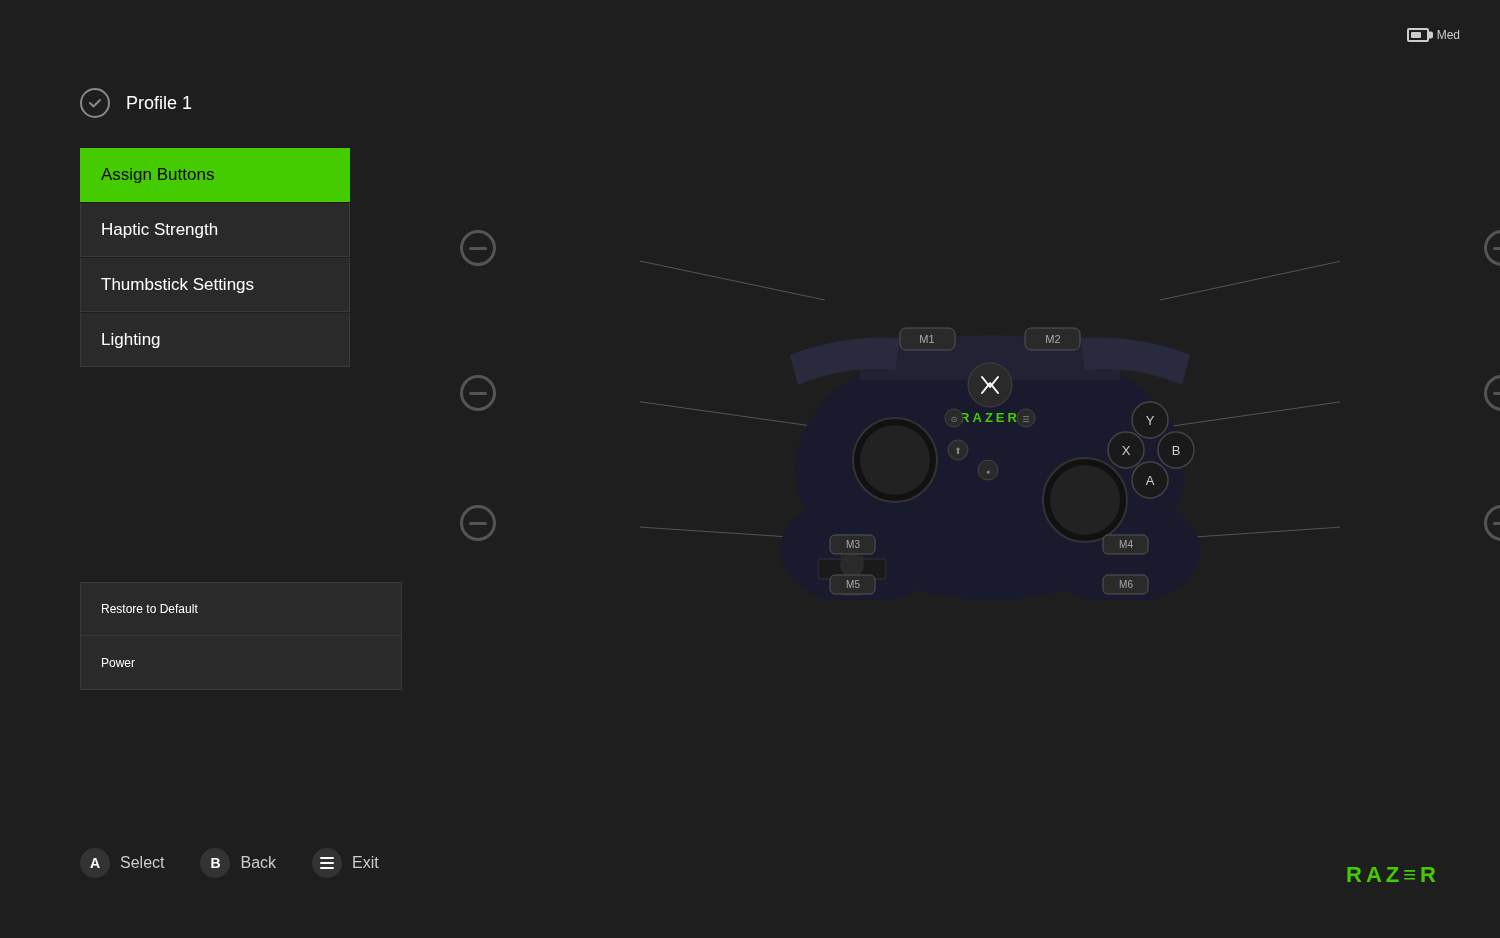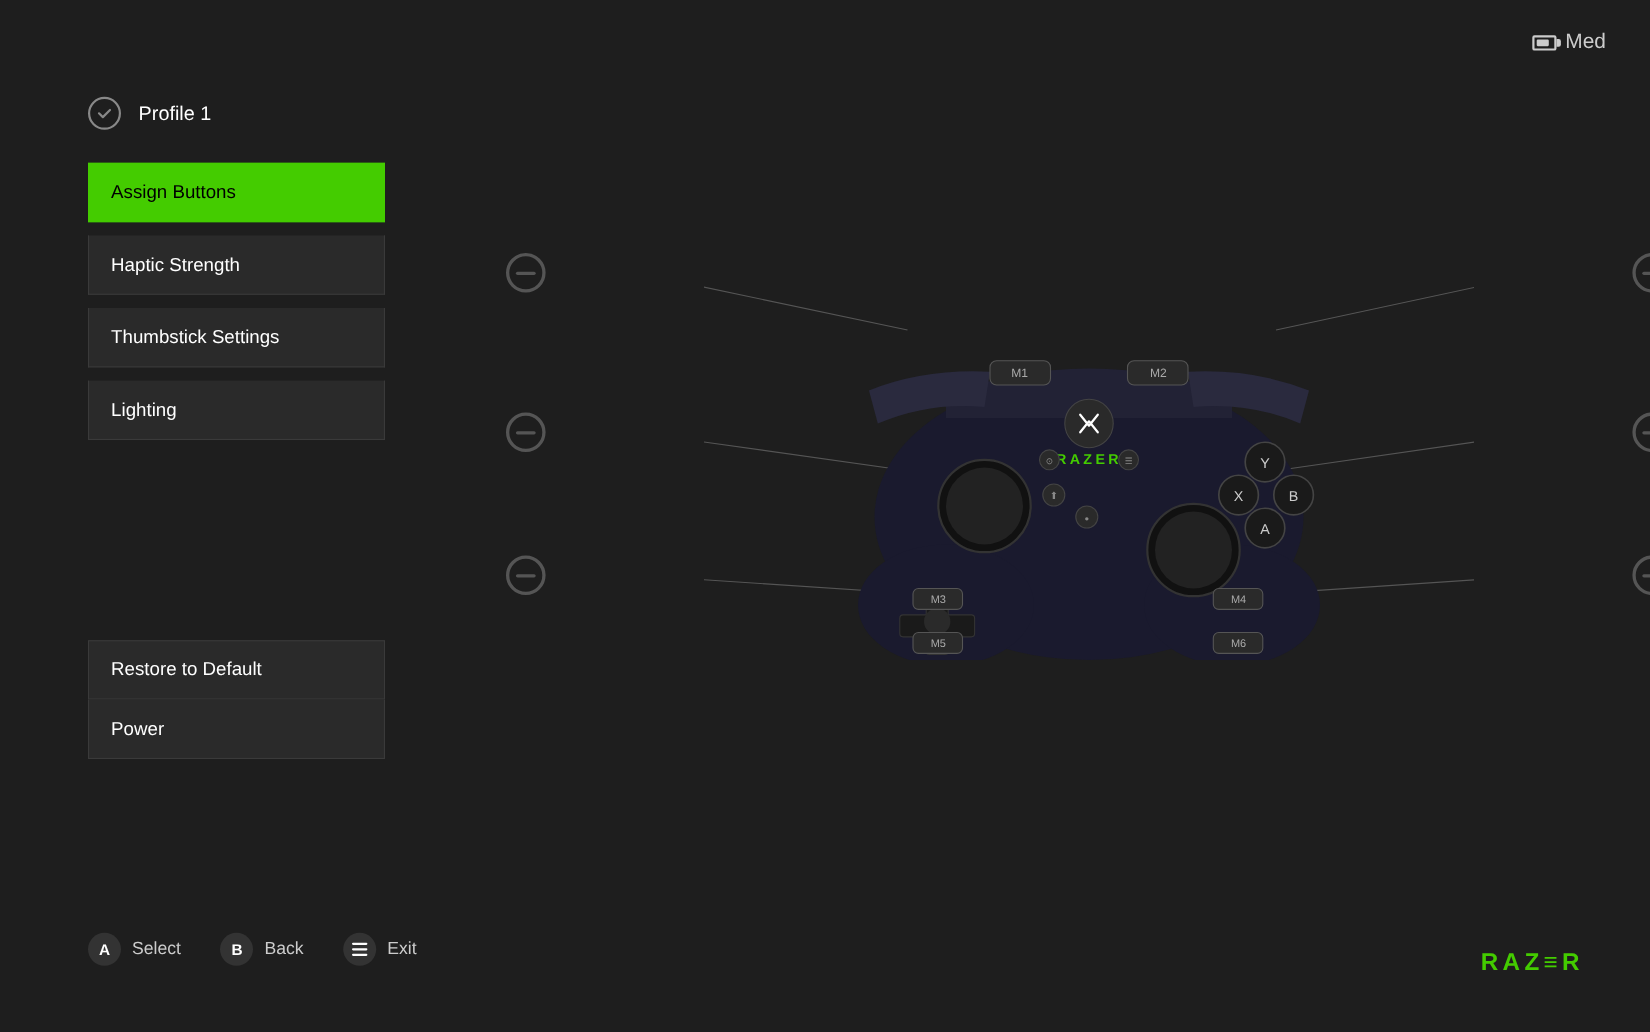--- a/index.html
+++ b/index.html
@@ -15,21 +15,21 @@
     }
 
     
     .top-right {
       position: absolute;
       top: 28px;
       right: 40px;
       display: flex;
       align-items: center;
       gap: 8px;
-      font-size: 19px;
+      font-size: 12px;
       color: #cccccc;
     }
 
     .battery-icon {
       width: 22px;
       height: 14px;
       border: 2px solid #cccccc;
       border-radius: 2px;
       position: relative;
       display: inline-block;
@@ -89,21 +89,21 @@
     }
 
     
     .sidebar {
       position: absolute;
       top: 148px;
       left: 80px;
       width: 266px;
       display: flex;
       flex-direction: column;
-      gap: 12px;
+      gap: 1px;
     }
 
     .menu-item {
       width: 270px;
       height: 54px;
       display: flex;
       align-items: center;
       padding: 0 20px;
       font-size: 17px;
       cursor: pointer;
@@ -127,26 +127,26 @@
     .bottom-buttons {
       position: absolute;
       top: 582px;
       left: 80px;
       display: flex;
       flex-direction: column;
       gap: 0;
     }
 
     .action-button {
-      width: 270px;
+      width: 322px;
       height: 54px;
       display: flex;
       align-items: center;
       padding: 16px 20px;
-      font-size: 17px;
+      font-size: 12px;
       cursor: pointer;
       border: 1px solid #3a3a3a;
       background: #2a2a2a;
       color: #ffffff;
     }
 
     .action-button:not(:first-child) {
       border-top: none;
     }
 

